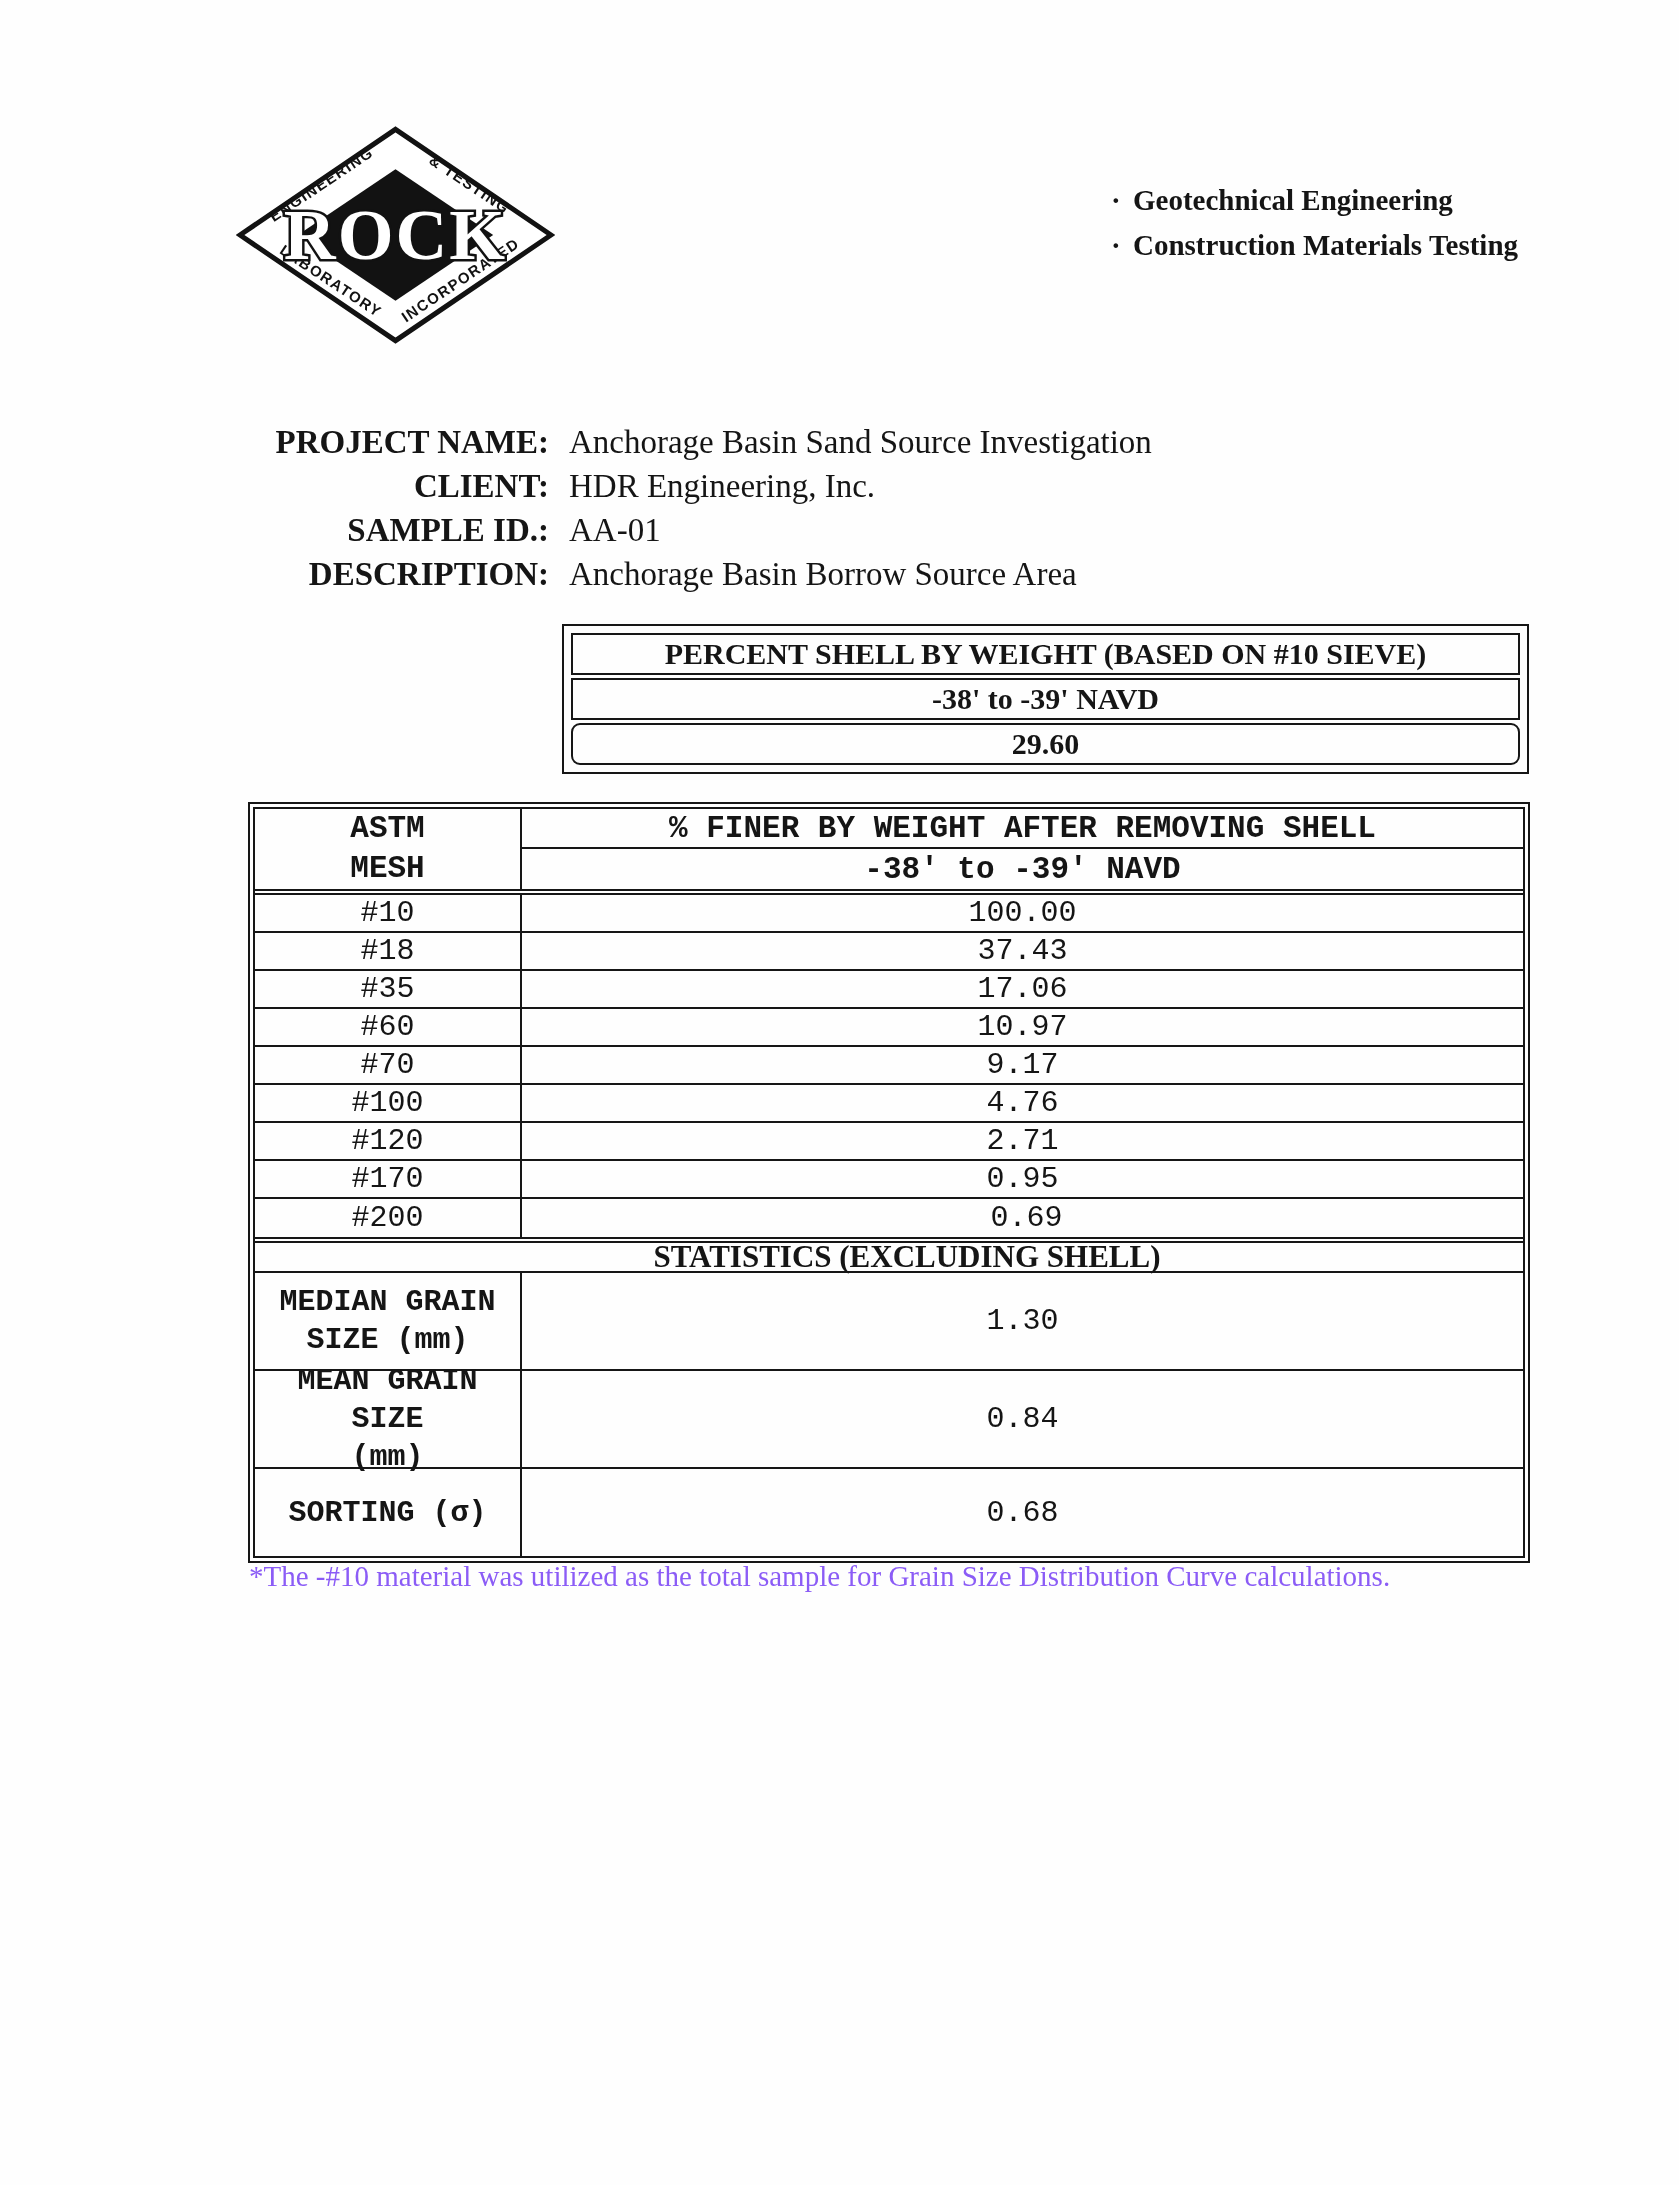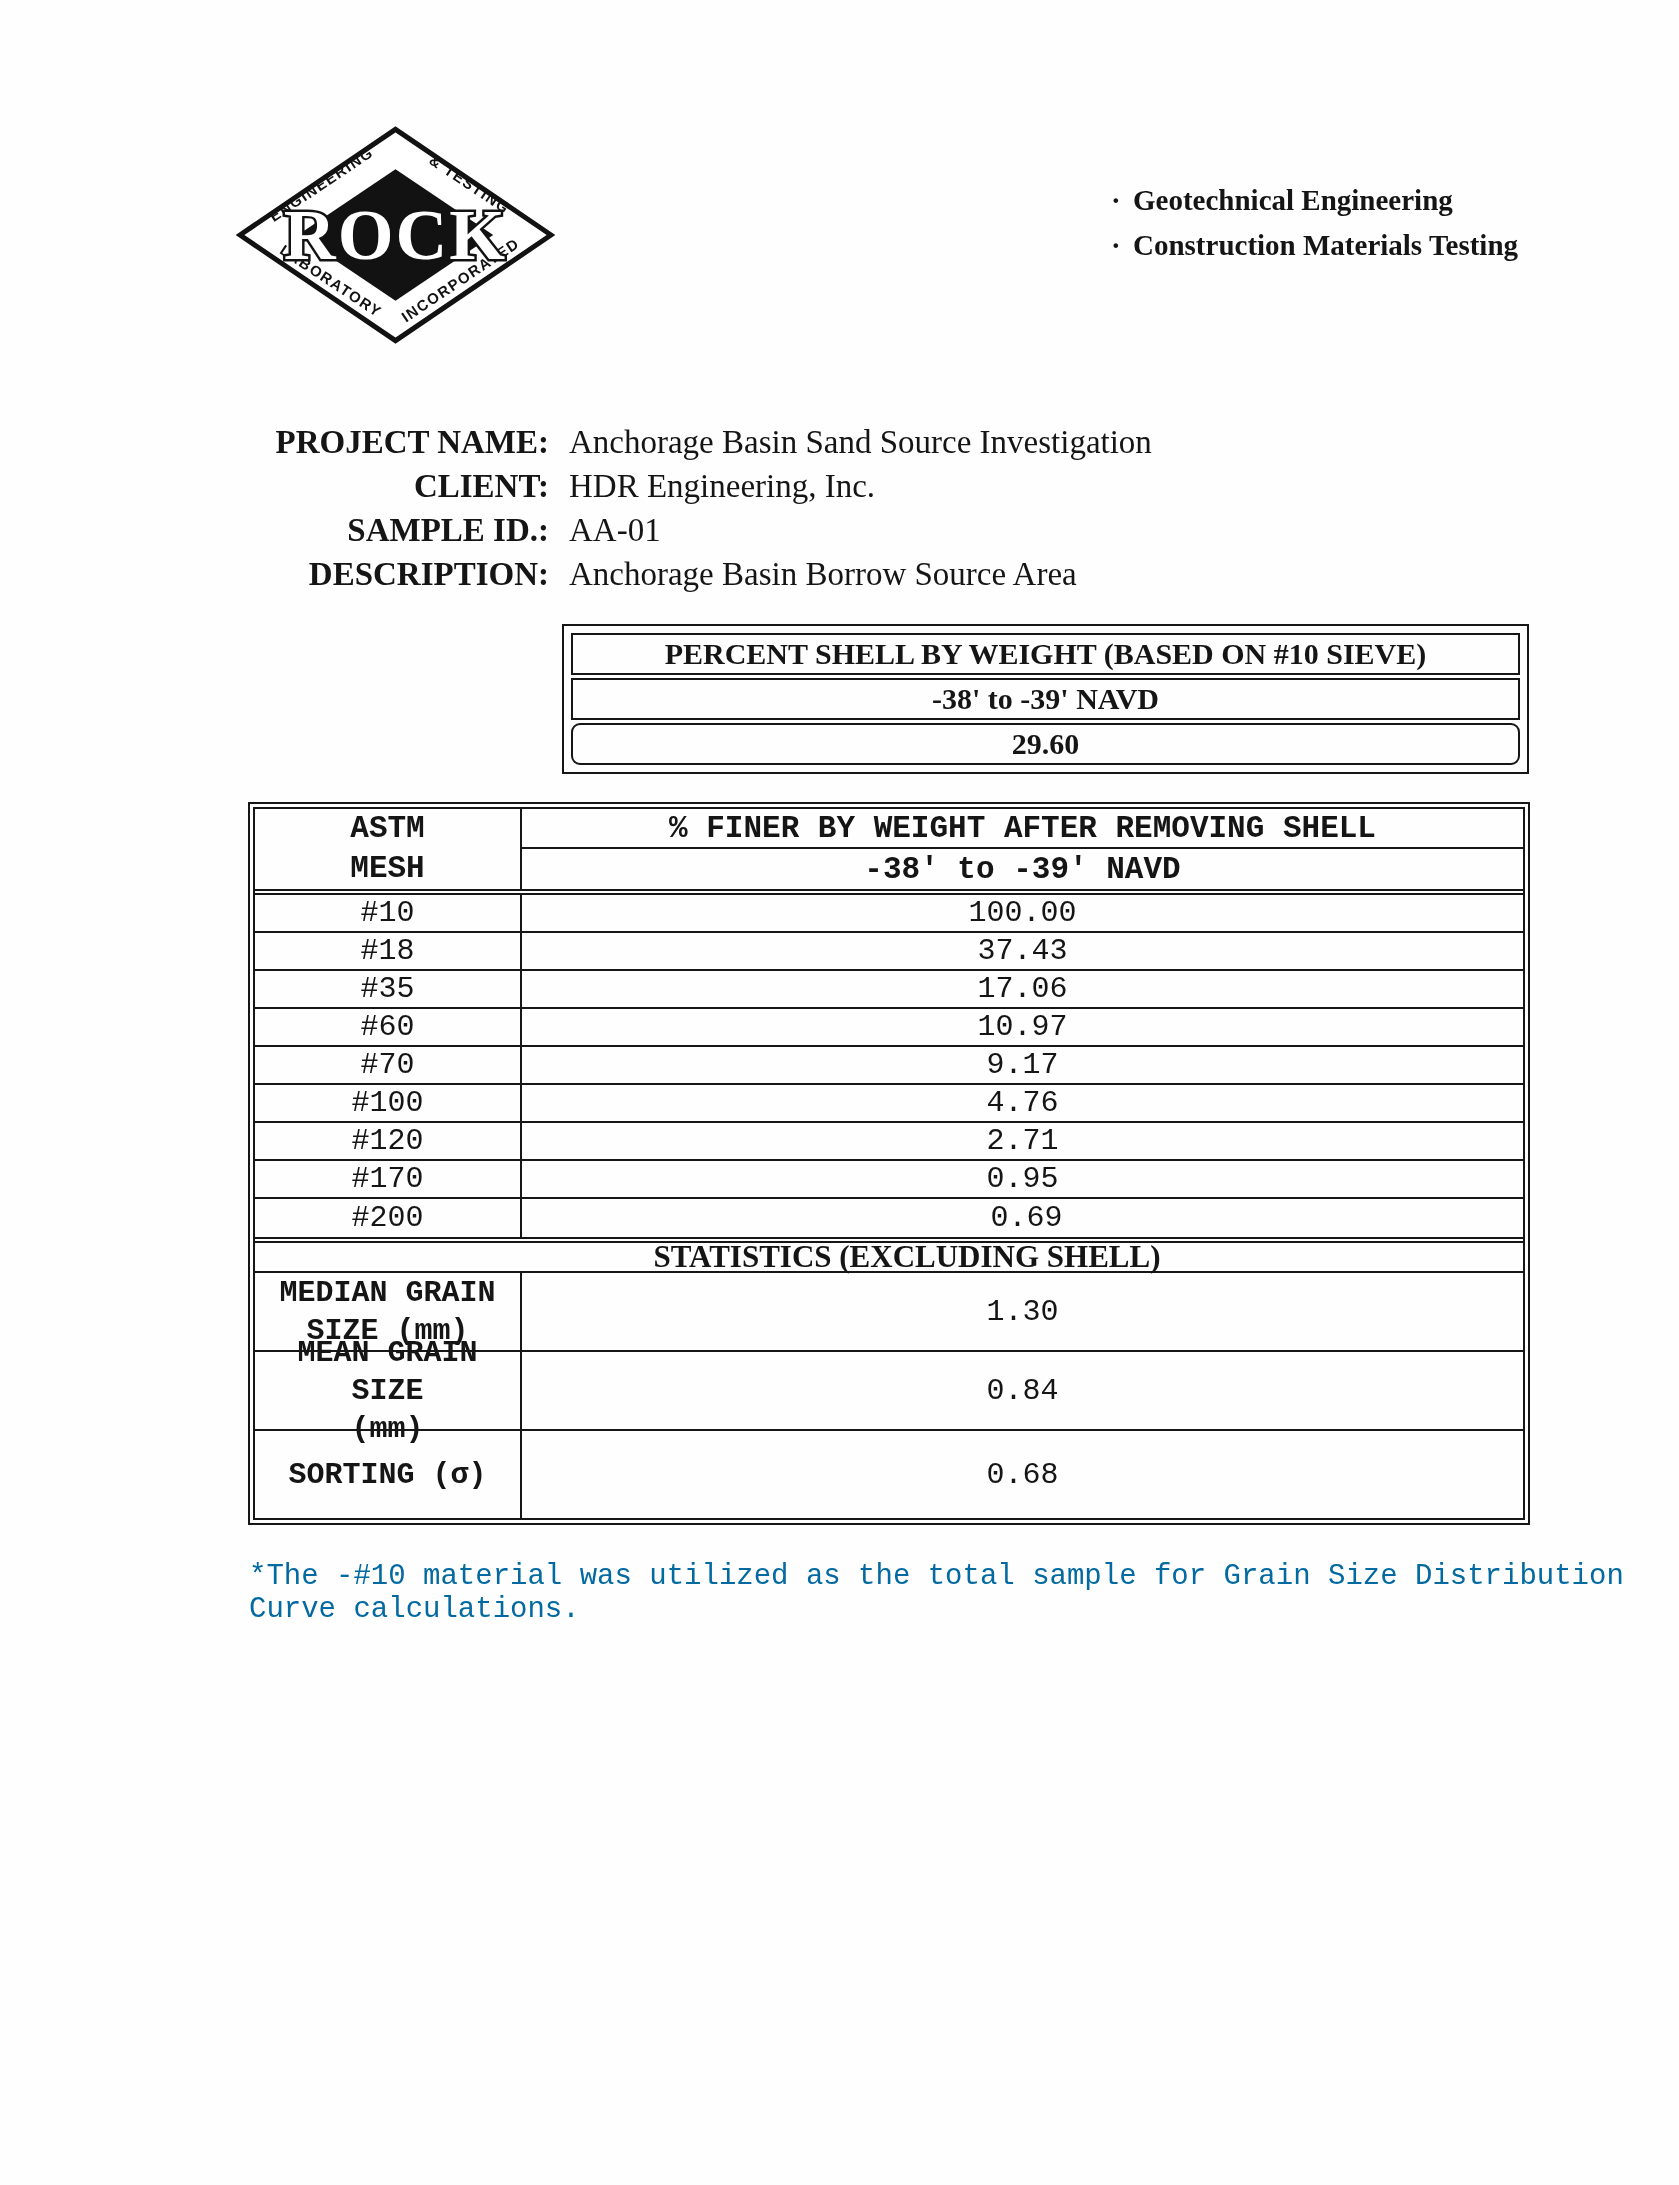--- a/index.html
+++ b/index.html
@@ -45,25 +45,25 @@
   .t2-header .t2-c1 { font-weight:bold; font-size:31px; line-height:40px; }
   .hsub1 { width:100%; height:40px; border-bottom:2px solid #161616; display:flex; align-items:center; justify-content:center; font-weight:bold; font-size:31px; }
   .hsub2 { width:100%; height:40px; display:flex; align-items:center; justify-content:center; font-weight:bold; font-size:31px; }
   .t2-row { border-bottom:2px solid #161616; height:38px; font-size:30px; }
   .t2-row .t2-c1, .t2-row .t2-c2 { justify-content:center; }
   .t2-row:nth-child(10) { border-bottom:none;gap:8px; }
   .stats-header { border-top:6px double #161616; border-bottom:2px solid #161616; height:36px;
                   display:flex; align-items:center; justify-content:center; font-weight:bold; font-size:31px;padding-left:36px; }
   .stat-row { border-bottom:2px solid #161616; font-size:30px; }
   .stat-row .t2-c1 { font-weight:bold; font-size:30px; line-height:38px; }
-  .stat-row.r1, .stat-row.r2 { height:79px; }
+  .stat-row.r1, .stat-row.r2 { height:98px; }
   .stat-row.r3 { height:87px; border-bottom:none; }
 
   
-  .footnote { position:absolute; left:249px; top:1560px; font-family:Liberation Mono, monospace; font-size:29px; color:#0369a1; }
+  .footnote { position:absolute; left:249px; top:1560px; font-family:Liberation Serif, serif; font-size:29px; color:#8b5cf6; }
 </style>
 </head>
 <body>
 
 <div class="page">
 
   <div class="logo-wrap">
     <svg viewBox="0 0 320 220" width="319" height="220">
       <polygon points="160,4 316,110 160,216 4,110" fill="#ffffff" stroke="#121212" stroke-width="5"></polygon>
       <polygon points="160,44 258,110 160,176 62,110" fill="#121212"></polygon>

